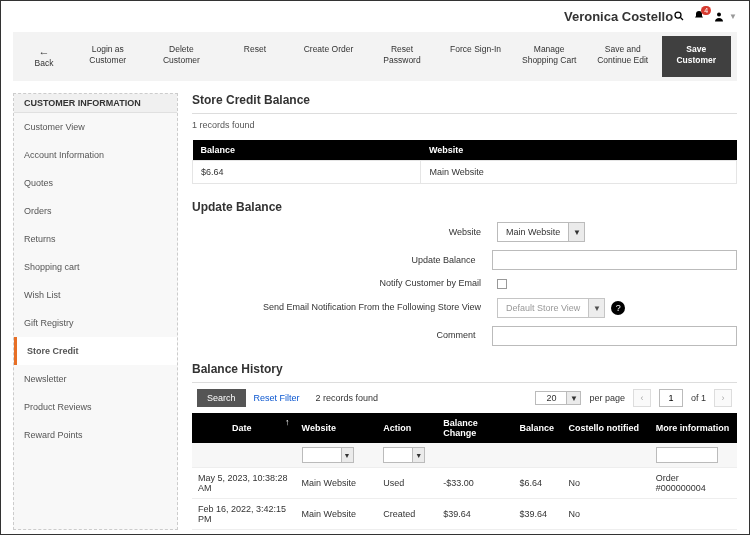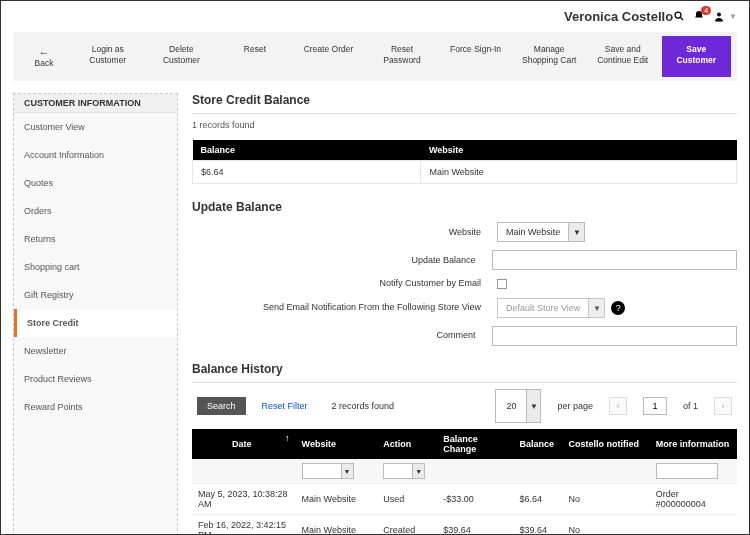--- a/index.html
+++ b/index.html
@@ -8,21 +8,21 @@
 .title{font-size:13px;font-weight:700;}
 .topicons{display:flex;align-items:center;gap:8px;}
 .icon-svg{width:12px;height:12px;}
 .bell{position:relative;}
 .badge{position:absolute;top:-4px;right:-6px;background:#d63a2f;color:#fff;border-radius:7px;font-size:7px;padding:0 3px;line-height:9px;}
 .user-menu{display:flex;align-items:center;gap:4px;}
 .user-menu .caret{font-size:8px;color:#999;}
 .action-bar{background:#f3f3f3;margin:0 12px;padding:4px 6px;display:flex;gap:4px;}
 .action-btn{flex:1;text-align:center;padding:8px 4px;font-size:8.5px;line-height:1.3;cursor:pointer;}
 .action-btn.back{flex:0 0 50px;font-weight:400;}
-.action-btn.primary{background:#6d28d9;color:#fff;font-weight:600;}
+.action-btn.primary{background:#404040;color:#fff;font-weight:600;}
 .page{display:flex;padding:12px;gap:14px;}
 .sidebar{width:165px;background:#f8f8f8;border:1px dashed #ccc;font-size:9px;}
 .sidebar-header{padding:4px 10px;font-weight:700;font-size:9px;background:#f0f0f0;border-bottom:1px solid #e0e0e0;}
 .sidebar-item{padding:9px 10px;cursor:pointer;color:#555;}
 .sidebar-item.active{border-left:3px solid #e76f26;font-weight:700;background:#fff;}
 .main{flex:1;min-width:0;}
 h2.section{font-size:12px;font-weight:600;margin-bottom:6px;color:#333;}
 .records-found{font-size:9px;color:#555;border-top:1px solid #ddd;padding:6px 0 10px;}
 table{width:100%;border-collapse:collapse;font-size:9px;}
 .balance-table th{background:#000;color:#fff;text-align:left;padding:5px 8px;font-weight:600;}
@@ -30,25 +30,25 @@
 .update-section{margin-top:16px;}
 .form-row{display:flex;align-items:center;margin:8px 0;}
 .form-label{width:305px;text-align:right;font-size:9px;color:#333;padding-right:16px;line-height:1.3;}
 .select{display:inline-flex;align-items:center;border:1px solid #bbb;height:20px;font-size:9px;background:#fff;}
 .select .selval{padding:0 8px;}
 .select .arrow{width:16px;height:100%;display:flex;align-items:center;justify-content:center;background:#ebebeb;border-left:1px solid #bbb;font-size:8px;}
 .text-input{border:1px solid #bbb;height:20px;width:250px;font-size:9px;padding:0 6px;}
 .checkbox{width:10px;height:10px;border:1px solid #999;display:inline-block;}
 .help-icon{width:14px;height:14px;border-radius:50%;background:#000;color:#fff;font-size:9px;display:inline-flex;align-items:center;justify-content:center;margin-left:6px;}
 .history-section{margin-top:16px;}
-.history-toolbar{display:flex;align-items:center;gap:16px;padding:6px 5px;border-top:1px solid #ddd;}
+.history-toolbar{display:flex;align-items:center;gap:8px;padding:6px 5px;border-top:1px solid #ddd;}
 .btn-dark{background:#555;color:#fff;padding:4px 10px;font-size:9px;border:none;cursor:pointer;}
 .link-reset{color:#0b57d0;font-size:9px;cursor:pointer;}
 .spacer{flex:1;}
-.limiter{display:inline-flex;align-items:center;border:1px solid #bbb;height:34px;}
+.limiter{display:inline-flex;align-items:center;border:1px solid #bbb;height:14px;}
 .limiter .lval{padding:0 10px;font-size:9px;}
 .limiter .larrow{width:14px;height:100%;display:flex;align-items:center;justify-content:center;background:#ebebeb;border-left:1px solid #bbb;font-size:8px;}
 .perpage{font-size:9px;}
 .pager-btn{width:18px;height:18px;border:1px solid #ddd;background:#fafafa;display:inline-flex;align-items:center;justify-content:center;font-size:9px;color:#aaa;cursor:pointer;}
 .pager-input{width:24px;height:18px;border:1px solid #bbb;text-align:center;font-size:9px;}
 .history-table th{background:#000;color:#fff;text-align:left;padding:5px 6px;font-weight:600;}
 .history-table th.date{position:relative;padding-left:40px;}
 .sort-arrow{position:absolute;right:6px;top:4px;font-size:9px;}
 .history-table td{padding:5px 6px;border-bottom:1px solid #eee;}
 .history-table tr.filter td{padding:4px 6px;background:#f7f7f7;}
@@ -94,20 +94,21 @@
 
 <div class="page">
   <div class="sidebar">
     <div class="sidebar-header">CUSTOMER INFORMATION</div>
     <div class="sidebar-item">Customer View</div>
     <div class="sidebar-item">Account Information</div>
     <div class="sidebar-item">Quotes</div>
     <div class="sidebar-item">Orders</div>
     <div class="sidebar-item">Returns</div>
     <div class="sidebar-item">Shopping cart</div>
+    <div class="sidebar-item">Wish List</div>
     <div class="sidebar-item">Gift Registry</div>
     <div class="sidebar-item active">Store Credit</div>
     <div class="sidebar-item">Newsletter</div>
     <div class="sidebar-item">Product Reviews</div>
     <div class="sidebar-item">Reward Points</div>
   </div>
 
   <div class="main">
     <h2 class="section">Store Credit Balance</h2>
     <div class="records-found">1 records found</div>

